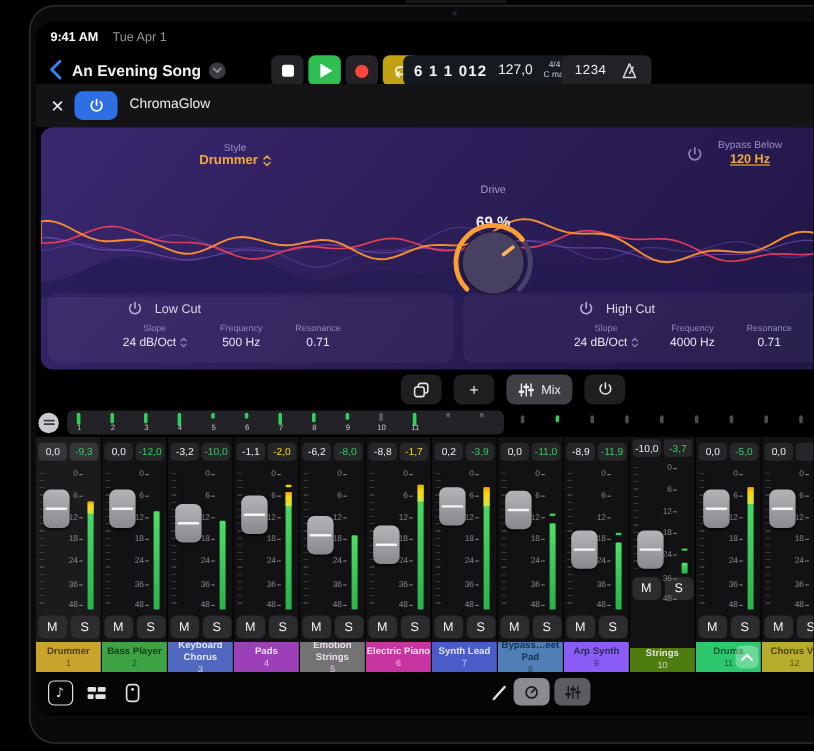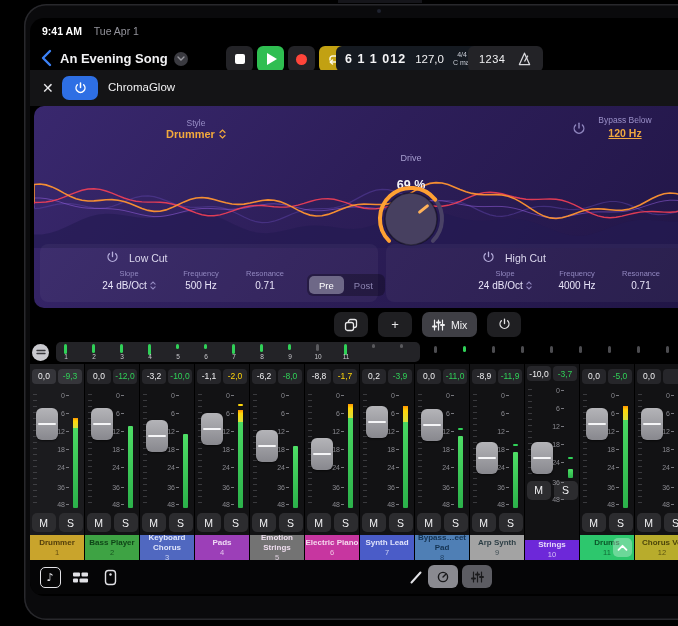--- a/index.html
+++ b/index.html
@@ -284,24 +284,20 @@
                 </div>
               </div>
               <div class="cc" style="width:52px;">
                 <div class="l">Frequency</div>
                 <div class="v">500 Hz</div>
               </div>
               <div class="cc" style="width:50px;">
                 <div class="l">Resonance</div>
                 <div class="v">0.71</div>
               </div>
-              <div class="seg">
-                <div class="sb on">Pre</div>
-                <div class="sb">Post</div>
-              </div>
             </div>
           </div>
           <div class="cut hi">
             <div class="cut-head">
               <svg width="13" height="13" viewBox="0 0 14 14">
                   <g fill="none" stroke="#b6aedc" stroke-width="1.4" stroke-linecap="round">
                     <path d="M7 1.2 V6"></path>
                     <path d="M3.6 3.0 A4.8 4.8 0 1 0 10.4 3.0"></path>
                   </g>
                 </svg>
@@ -708,21 +704,21 @@
               <div class="slabel" style="top: 113px;">48</div>
               <div class="stick" style="top: 116px;"></div>
               <div class="handle" style="top: 54px;"></div>
               <div class="meter" style="top: 64px;"></div>
               <div class="pmark" style="top: 56px; background: rgb(48, 209, 88);"></div>
             </div>
             <div class="ms">
               <div class="msbtn cx">M</div>
               <div class="msbtn cx">S</div>
             </div>
-            <div class="nm" style="background: #a3a3a3; color: rgba(0, 25, 35, 0.75);">
+            <div class="nm" style="background: #8b5cf6; color: rgba(0, 25, 35, 0.75);">
               <div class="n1">Arp Synth</div>
               <div class="n2">9</div>
             </div>
           </div>
           <div class="strip">
             <div class="vals">
               <div class="vbox">-10,0</div>
               <div class="vbox g">-3,7</div>
             </div>
             <div class="fader">
@@ -742,21 +738,21 @@
               <div class="slabel" style="top: 113px;">48</div>
               <div class="stick" style="top: 116px;"></div>
               <div class="handle" style="top: 59px;"></div>
               <div class="meter" style="top: 86px;"></div>
               <div class="pmark" style="top: 74px; background: rgb(48, 209, 88);"></div>
             </div>
             <div class="ms">
               <div class="msbtn cx">M</div>
               <div class="msbtn cx">S</div>
             </div>
-            <div class="nm" style="background: #6d28d9; color: rgba(240, 232, 252, 0.92); margin-top: 40px;">
+            <div class="nm" style="background: #4d7c0f; color: rgba(240, 232, 252, 0.92); margin-top: 40px;">
               <div class="n1">Strings</div>
               <div class="n2">10</div>
             </div>
           </div>
           <div class="strip">
             <div class="vals">
               <div class="vbox">0,0</div>
               <div class="vbox g">-5,0</div>
             </div>
             <div class="fader">

